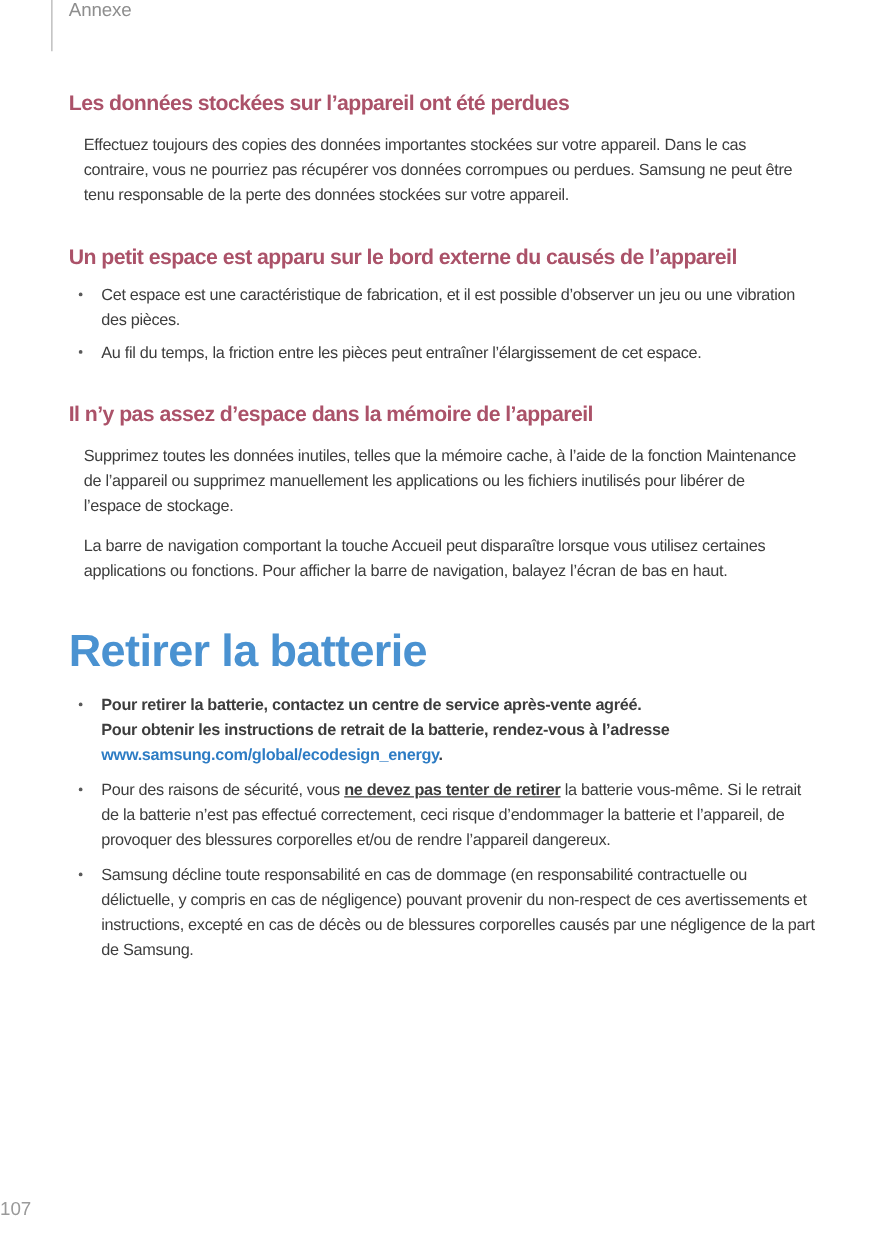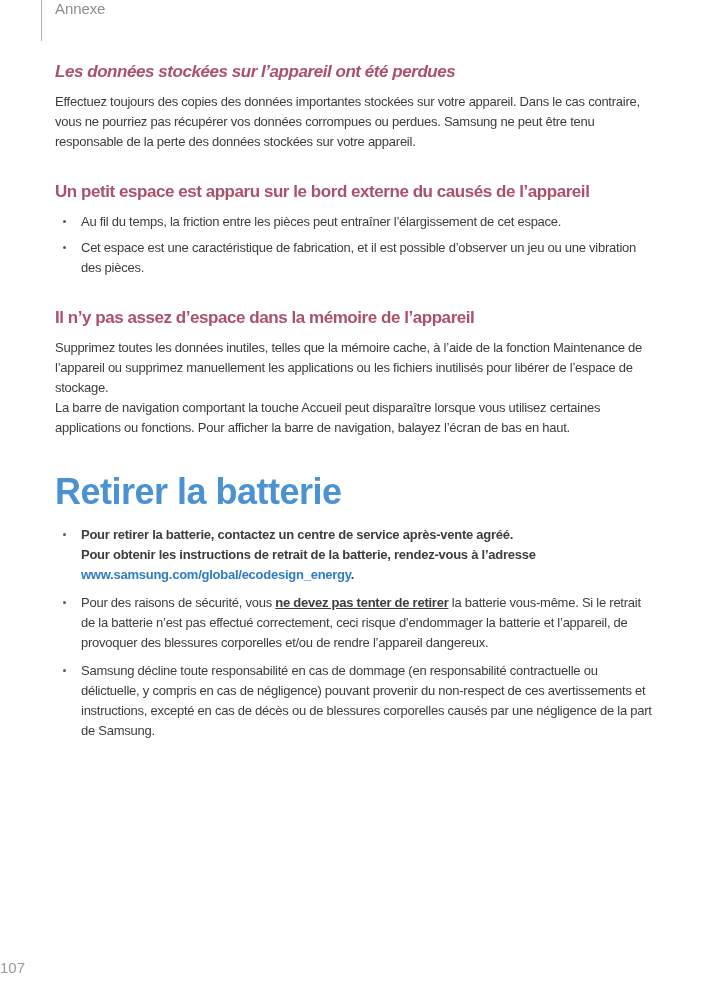--- a/index.html
+++ b/index.html
@@ -39,23 +39,23 @@
   }
   h2.section-heading{
     margin:29px 0 9px 0;
     font-size:17px;
     line-height:22px;
     font-weight:bold;
     color:var(--heading-rose);
     letter-spacing:-0.45px;
     white-space:nowrap;
   }
-  section.first h2.section-heading{margin-top:43px;font-style:italic;}
+  section.first h2.section-heading{margin-top:54px;}
   p.body-text{
-    margin:0;
+    margin:12px;
     font-size:13px;
     line-height:20px;
     letter-spacing:-0.25px;
     color:var(--body-ink);
   }
   ul.bullet-list{
     list-style:none;
     margin:0;padding:0;
   }
   ul.bullet-list li{
@@ -108,22 +108,22 @@
   <div class="breadcrumb">Annexe</div>
 
   <section class="first">
     <h2 class="section-heading">Les données stockées sur l’appareil ont été perdues</h2>
     <p class="body-text">Effectuez toujours des copies des données importantes stockées sur votre appareil. Dans le cas contraire, vous ne pourriez pas récupérer vos données corrompues ou perdues. Samsung ne peut être tenu responsable de la perte des données stockées sur votre appareil.</p>
   </section>
 
   <section>
     <h2 class="section-heading">Un petit espace est apparu sur le bord externe du causés de l’appareil</h2>
     <ul class="bullet-list">
+      <li><span>Cet espace est une caractéristique de fabrication, et il est possible d’observer un jeu ou une vibration des pièces.</span></li>
       <li><span>Au fil du temps, la friction entre les pièces peut entraîner l’élargissement de cet espace.</span></li>
-      <li><span>Cet espace est une caractéristique de fabrication, et il est possible d’observer un jeu ou une vibration des pièces.</span></li>
     </ul>
   </section>
 
   <section>
     <h2 class="section-heading">Il n’y pas assez d’espace dans la mémoire de l’appareil</h2>
     <p class="body-text">Supprimez toutes les données inutiles, telles que la mémoire cache, à l’aide de la fonction Maintenance de l’appareil ou supprimez manuellement les applications ou les fichiers inutilisés pour libérer de l’espace de stockage.</p>
   </section>
 
   <section>
     <p class="body-text">La barre de navigation comportant la touche Accueil peut disparaître lorsque vous utilisez certaines applications ou fonctions. Pour afficher la barre de navigation, balayez l’écran de bas en haut.</p>

